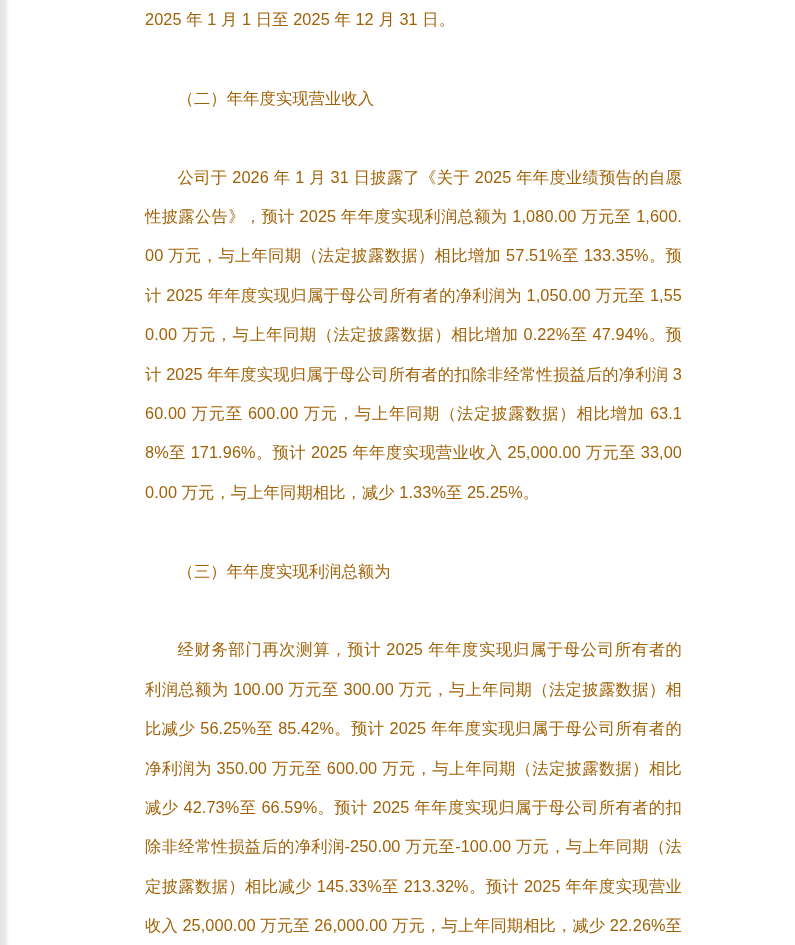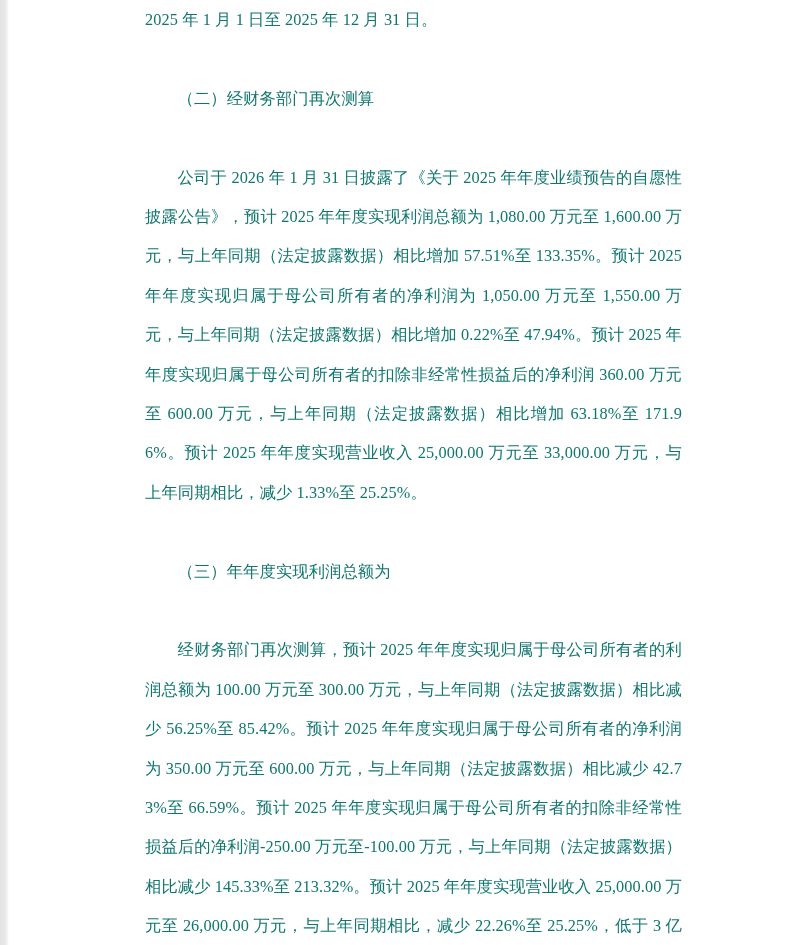--- a/index.html
+++ b/index.html
@@ -8,22 +8,22 @@
     padding: 0;
     background: #ffffff;
   }
 
   #page {
     position: relative;
     width: 795px;
     height: 945px;
     background: #ffffff;
     overflow: hidden;
-    font-family: Liberation Serif, serif;
-    color: #0f766e;
+    font-family: Liberation Sans, sans-serif;
+    color: #a16207;
   }
 
   
   #page-edge-left {
     position: absolute;
     left: 0;
     top: 0;
     width: 9px;
     height: 100%;
     background: linear-gradient(to right, #e3e3e3 0%, #e8e8e8 55%, #f5f5f5 85%, #ffffff 100%);
@@ -68,21 +68,21 @@
 <div id="page">
 
   <div id="page-edge-left"></div>
 
   <div id="doc-body">
 
     <p class="para">2025 年 1 月 1 日至 2025 年 12 月 31 日。</p>
 
     <div class="gap-1"></div>
 
-    <p class="sub-heading">（二）经财务部门再次测算</p>
+    <p class="sub-heading">（二）年年度实现营业收入</p>
 
     <div class="gap-1"></div>
 
     <p class="para indent">公司于 2026 年 1 月 31 日披露了《关于 2025 年年度业绩预告的自愿性披露公告》，预计 2025 年年度实现利润总额为 1,080.00 万元至 1,600.00 万元，与上年同期（法定披露数据）相比增加 57.51%至 133.35%。预计 2025 年年度实现归属于母公司所有者的净利润为 1,050.00 万元至 1,550.00 万元，与上年同期（法定披露数据）相比增加 0.22%至 47.94%。预计 2025 年年度实现归属于母公司所有者的扣除非经常性损益后的净利润 360.00 万元至 600.00 万元，与上年同期（法定披露数据）相比增加 63.18%至 171.96%。预计 2025 年年度实现营业收入 25,000.00 万元至 33,000.00 万元，与上年同期相比，减少 1.33%至 25.25%。</p>
 
     <div class="gap-1"></div>
 
     <p class="sub-heading">（三）年年度实现利润总额为</p>
 
     <div class="gap-1"></div>

